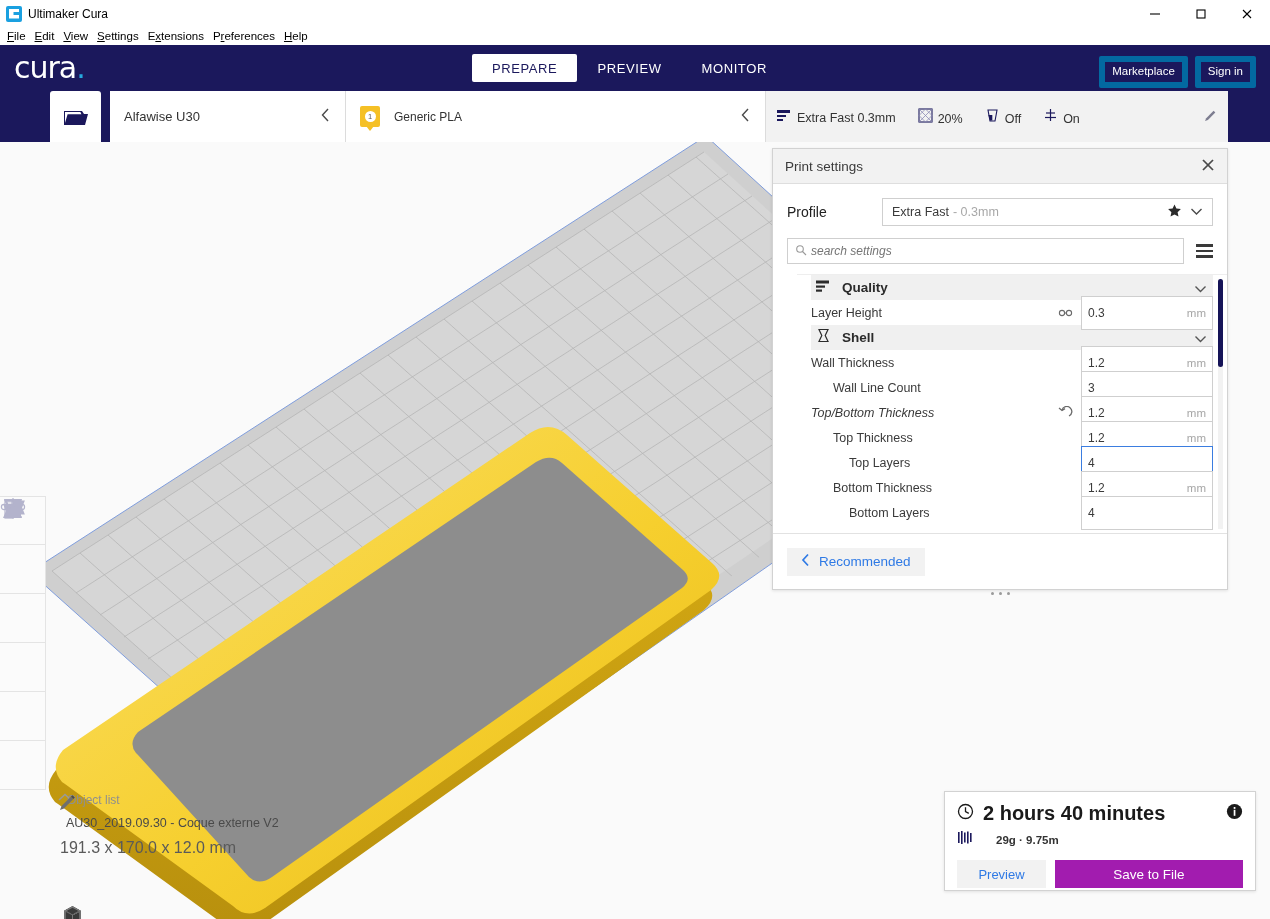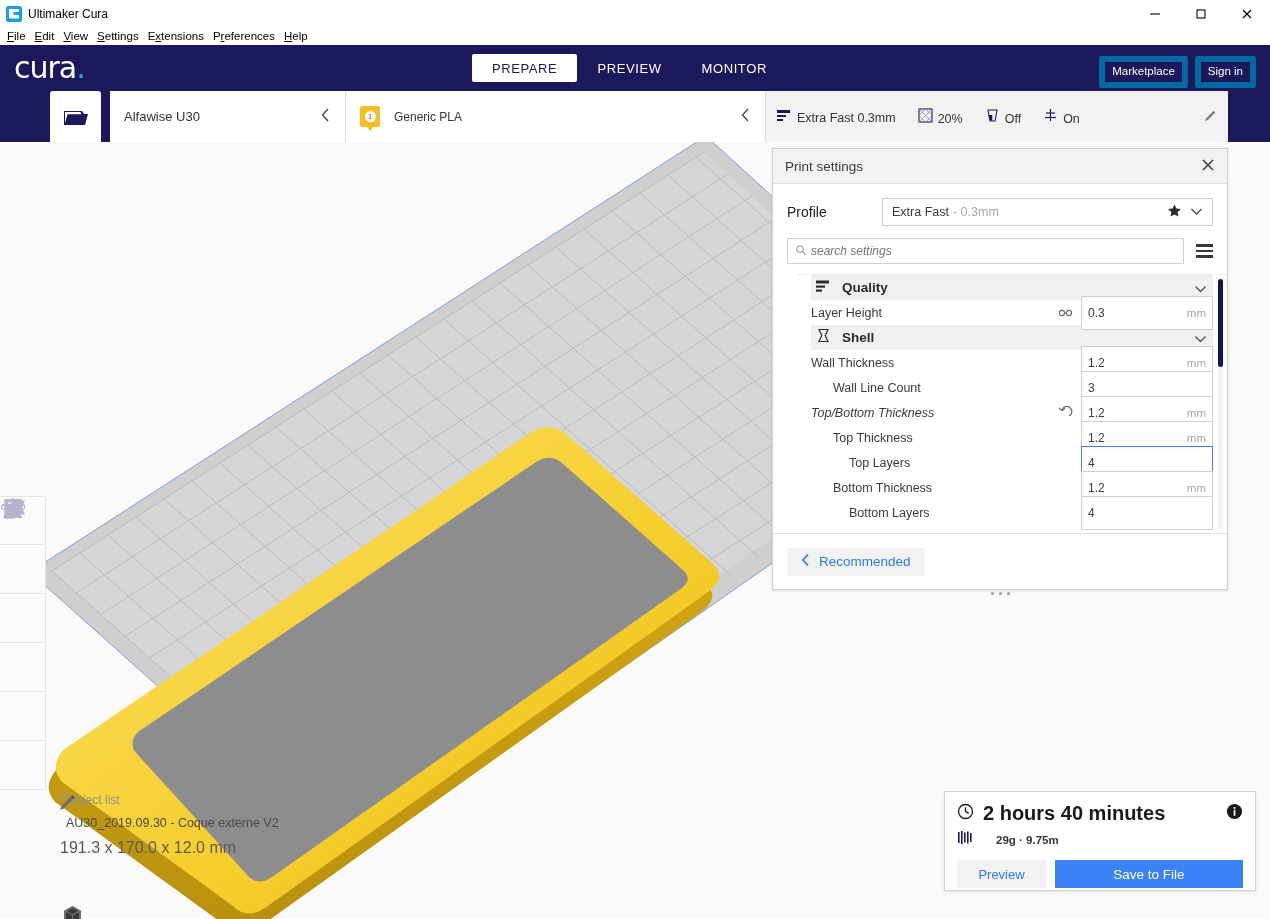--- a/index.html
+++ b/index.html
@@ -233,21 +233,21 @@
   .job-time .t { font-size: 20px; font-weight: bold; color: #1a1a1a; }
   .job-info { margin-left: auto; }
   .job-mat { display: flex; align-items: center; gap: 22px; margin-top: 5px; }
   .job-mat .m { font-size: 11.5px; color: #333; font-weight: bold; }
   .job-btns { display: flex; gap: 9px; margin-top: 11px; }
   .btn-preview {
     background: #f2f2f2; color: #2f7ae5; border: none; height: 28px;
     width: 89px; font-size: 13px; font-family: "Liberation Sans", sans-serif;
   }
   .btn-save {
-    background: #3b82f6; color: #fff; border: none; height: 28px;
+    background: #a21caf; color: #fff; border: none; height: 28px;
     flex: 1; font-size: 13.5px; font-family: "Liberation Sans", sans-serif;
   }
 </style>
 </head>
 <body>
 
 <div id="app">
 
   <div class="titlebar">
     <div class="tb-icon"></div>

